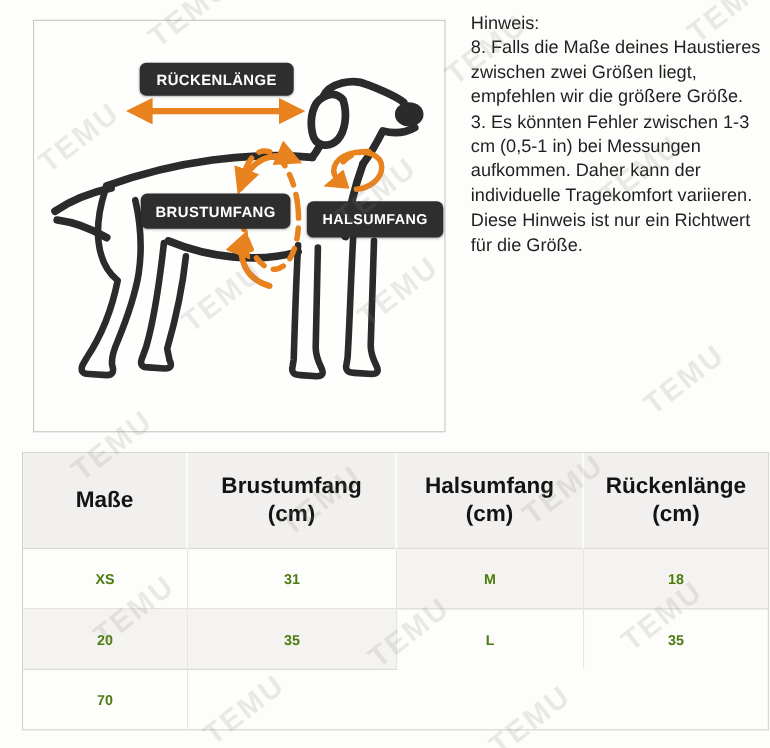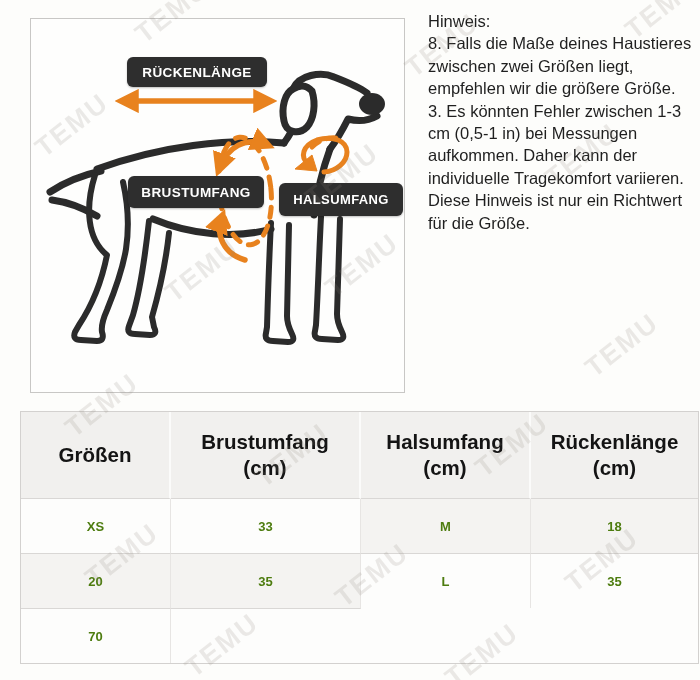--- a/index.html
+++ b/index.html
@@ -130,30 +130,30 @@
 </div>
 
 <div class="notes">
   <div>Hinweis:</div>
   <div>8. Falls die Maße deines Haustieres zwischen zwei Größen liegt, empfehlen wir die größere Größe.</div>
   <div>3. Es könnten Fehler zwischen 1-3 cm (0,5-1 in) bei Messungen aufkommen. Daher kann der individuelle Tragekomfort variieren.</div>
   <div>Diese Hinweis ist nur ein Richtwert für die Größe.</div>
 </div>
 
 <div class="size-table">
-  <div class="tcell th">Größen</div>
+  <div class="tcell th">Maße</div>
   <div class="tcell th">Brustumfang
 (cm)</div>
   <div class="tcell th">Halsumfang
 (cm)</div>
   <div class="tcell th">Rückenlänge
 (cm)</div>
 
   <div class="tcell td">XS</div>
-  <div class="tcell td">33</div>
+  <div class="tcell td">31</div>
 
   <div class="tcell td row-alt">M</div>
   <div class="tcell td row-alt">18</div>
   <div class="tcell td row-alt">20</div>
   <div class="tcell td row-alt">35</div>
 
   <div class="tcell td" style="border-bottom:none">L</div>
   <div class="tcell td" style="border-bottom:none">35</div>
   <div class="tcell td" style="border-bottom:none">70</div>
 </div>

